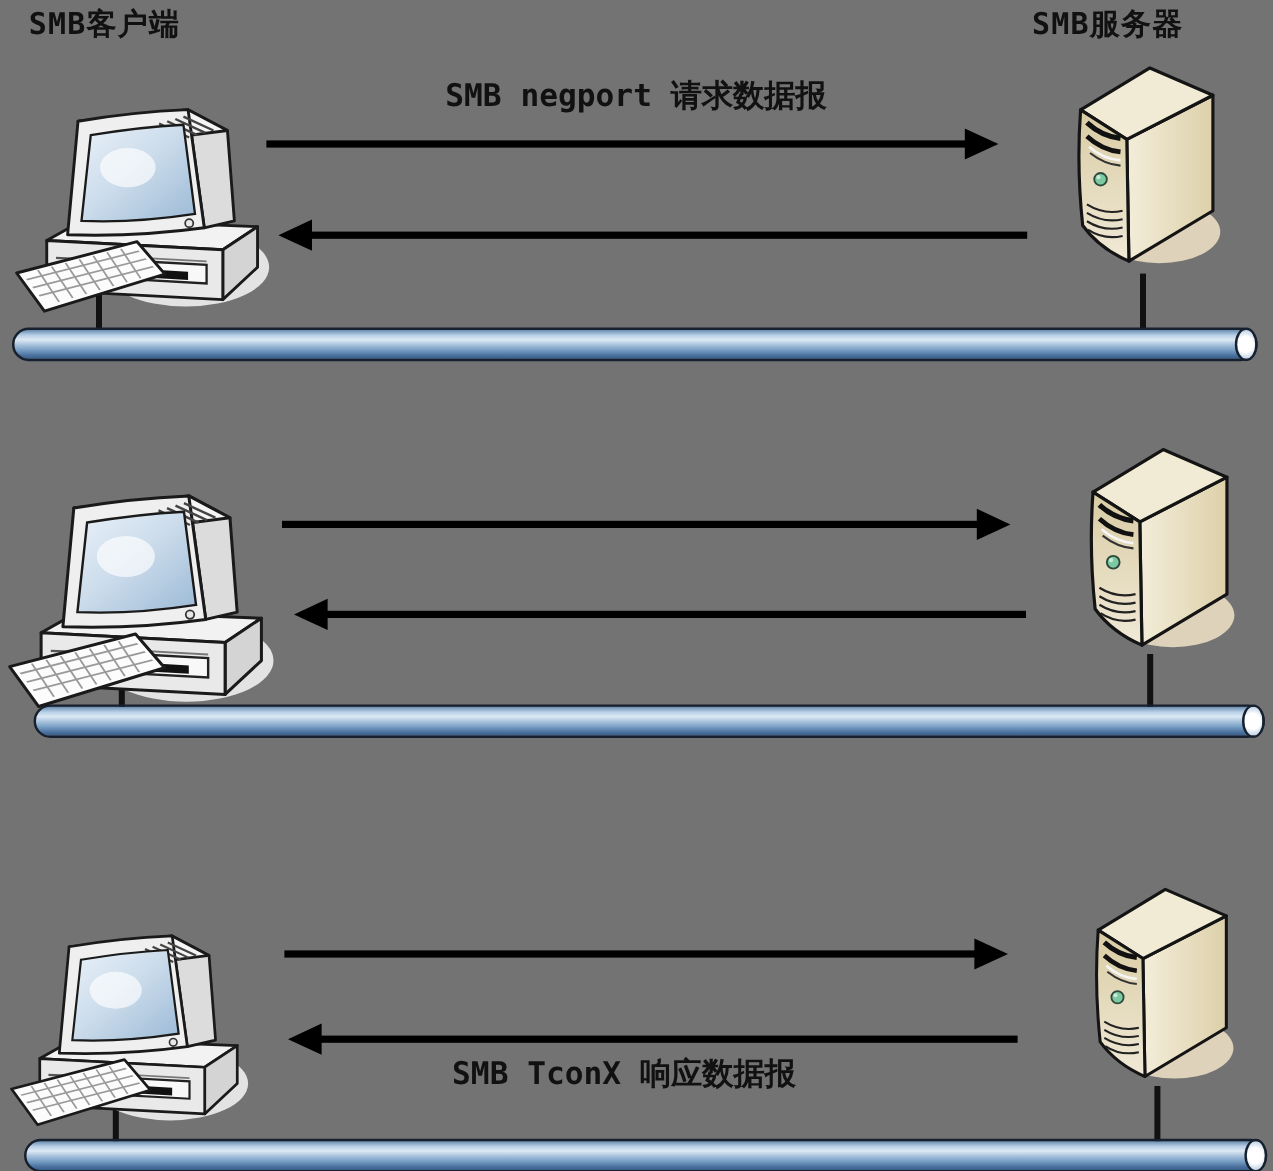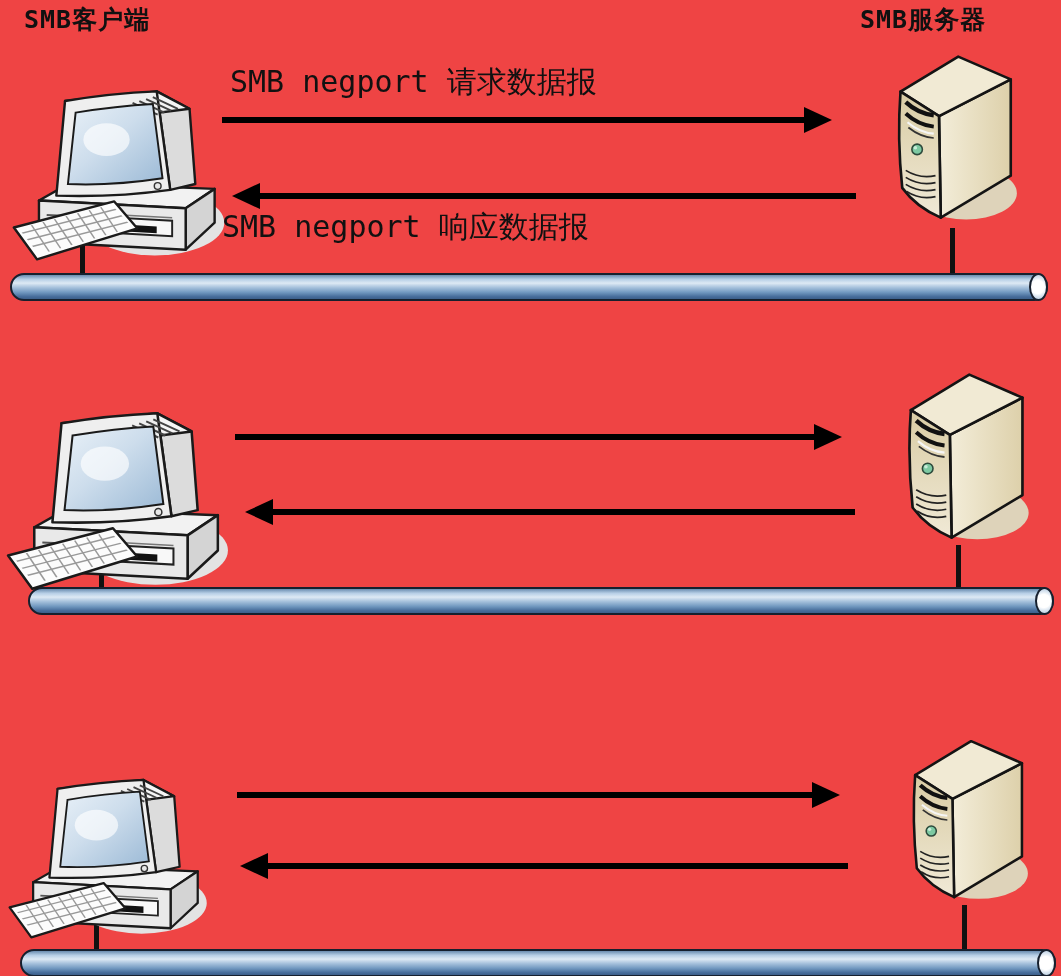--- a/index.html
+++ b/index.html
@@ -1,24 +1,24 @@
 <!DOCTYPE html>
 <html><head>
 <meta charset="utf-8">
 <style>
   * { margin:0; padding:0; box-sizing:border-box; }
   html,body { background:#ffffff; }
   body { font-family:"DejaVu Sans Mono","Liberation Mono",monospace; color:#111; }
-  .stage { position:relative; width:1061px; height:976px; background:#ef4444; overflow:hidden; }
+  .stage { position:relative; width:1061px; height:976px; background:#737373; overflow:hidden; }
 
   .node-label { position:absolute; font-size:25px; font-weight:bold; letter-spacing:1px; white-space:nowrap; }
   .client-label { left:24px; top:3px; }
   .server-label { left:860px; top:3px; }
 
-  .msg-label { position:absolute; width:600px; font-size:30px; font-weight:normal; white-space:nowrap; }
+  .msg-label { position:absolute; width:600px; text-align:center; font-size:26px; font-weight:bold; white-space:nowrap; }
 
   
   .arrow { position:absolute; height:26px; }
   .arrow .shaft { position:absolute; top:10px; height:6px; background:#000; }
   .arrow-right .shaft { left:0; right:26px; }
   .arrow-left  .shaft { left:26px; right:0; }
   .arrow .head { position:absolute; top:0; width:0; height:0;
                  border-top:13px solid transparent; border-bottom:13px solid transparent; }
   .arrow-right .head { right:0; border-left:28px solid #000; }
   .arrow-left  .head { left:0;  border-right:28px solid #000; }
@@ -148,21 +148,20 @@
 
   <div class="msg-label" style="left:230px;top:62px;">SMB negport 请求数据报</div>
   <div class="arrow arrow-right" style="left:222px;top:107px;width:610px;">
     <span class="shaft"></span>
       <span class="head"></span>
   </div>
   <div class="arrow arrow-left" style="left:232px;top:183px;width:624px;">
     <span class="shaft"></span>
       <span class="head"></span>
   </div>
-  <div class="msg-label" style="left:222px;top:207px;">SMB negport 响应数据报</div>
 
   <div class="connector" style="left:99px;top:552px;height:40px;"></div>
   <div class="connector" style="left:956px;top:545px;height:48px;"></div>
   <div class="netbar" style="left:28px;top:587px;width:1026px;">
       <span class="cap"></span>
     </div>
 
   <svg class="icon-svg" style="left:4px;top:391px;" width="232" height="212">
       <use href="#pc-icon"></use>
     </svg>
@@ -193,14 +192,15 @@
     </svg>
 
   <div class="arrow arrow-right" style="left:237px;top:782px;width:603px;">
     <span class="shaft"></span>
       <span class="head"></span>
   </div>
   <div class="arrow arrow-left" style="left:240px;top:853px;width:608px;">
     <span class="shaft"></span>
       <span class="head"></span>
   </div>
+  <div class="msg-label" style="left:220px;top:877px;">SMB TconX 响应数据报</div>
 
 </div>
 
 </body></html>

